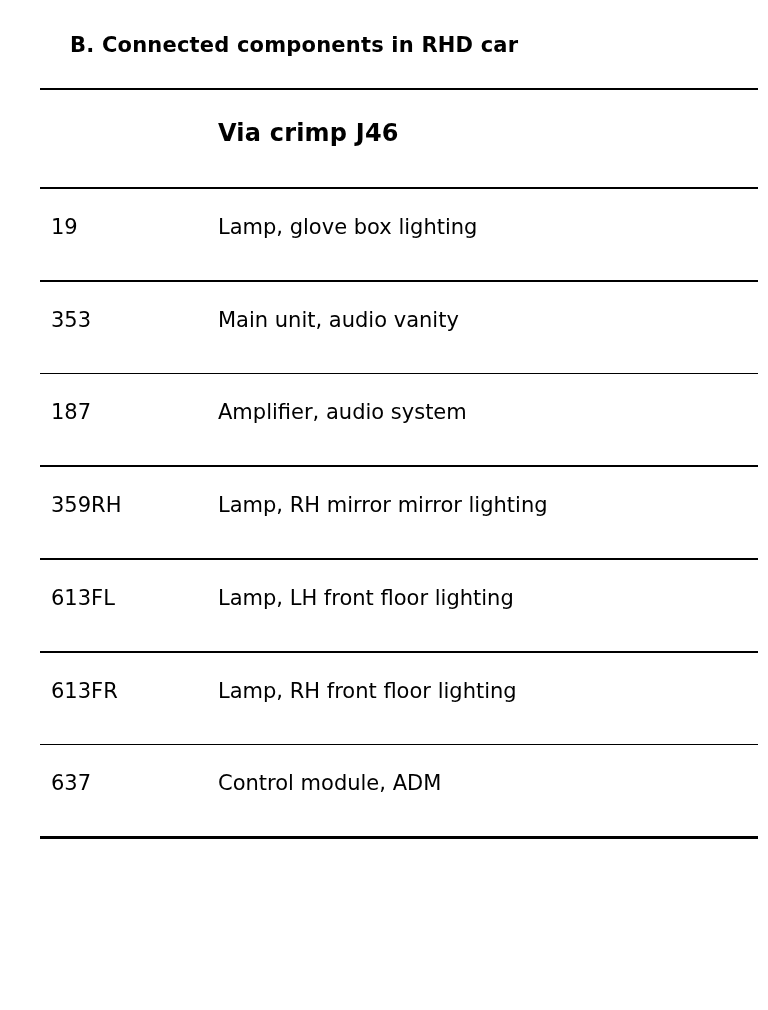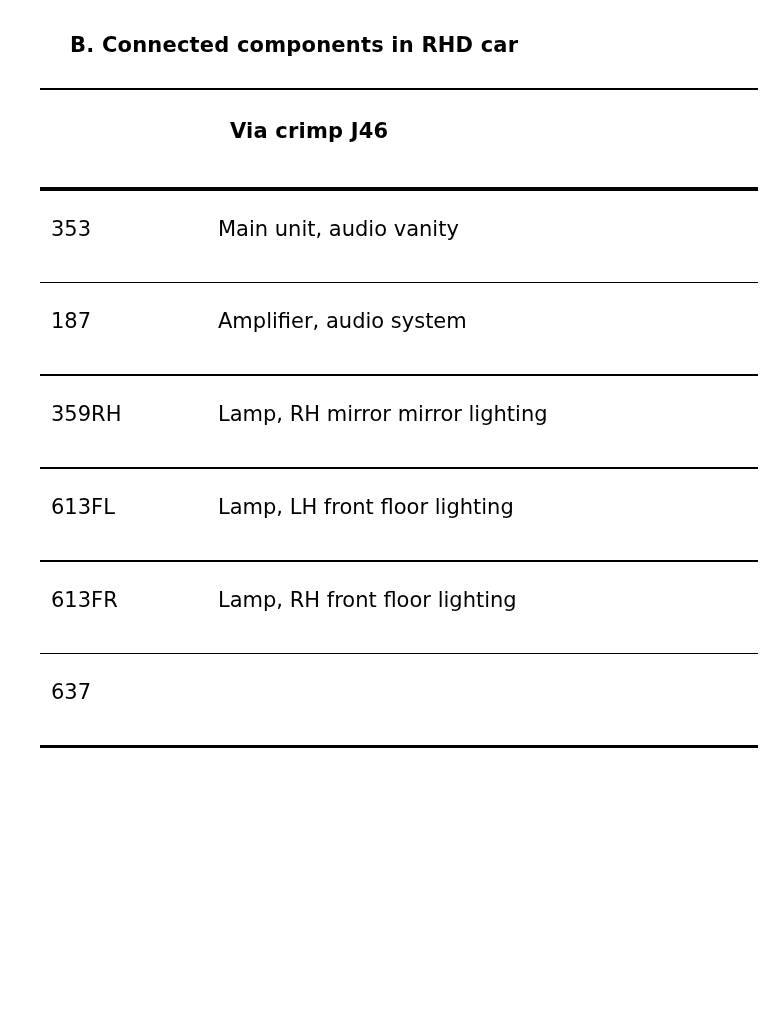--- a/index.html
+++ b/index.html
@@ -65,23 +65,22 @@
     box-sizing: border-box;
     font-size: 21px;
   }
   .col-desc {
     flex: 1 1 auto;
     padding-left: 0px;
     font-size: 21px;
   }
   .header-row .col-desc {
     font-weight: bold;
-    font-size: 21px;
+    font-size: 24px;
     letter-spacing: 0.2px;
-    margin-left: 12px;
   }
   .header-row .col-code {
     font-weight: bold;
   }
 </style>
 </head>
 <body>
 
 <div class="page">
 
@@ -91,20 +90,24 @@
 
     <div class="rule"></div>
 
     <div class="row header-row">
       <div class="col-code"></div>
       <div class="col-desc">Via crimp J46</div>
     </div>
 
     <div class="rule"></div>
 
+    <div class="row body-row">
+      <div class="col-code">19</div>
+      <div class="col-desc">Lamp, glove box lighting</div>
+    </div>
     <div class="rule thin"></div>
 
     <div class="row body-row">
       <div class="col-code">353</div>
       <div class="col-desc">Main unit, audio vanity</div>
     </div>
     <div class="rule thin"></div>
 
     <div class="row body-row">
       <div class="col-code">187</div>
@@ -125,19 +128,20 @@
     <div class="rule thin"></div>
 
     <div class="row body-row">
       <div class="col-code">613FR</div>
       <div class="col-desc">Lamp, RH front floor lighting</div>
     </div>
     <div class="rule thin"></div>
 
     <div class="row body-row">
       <div class="col-code">637</div>
+      <div class="col-desc">Control module, ADM</div>
     </div>
     <div class="rule thin"></div>
 
     <div class="rule thin"></div>
 
   </div>
 </div>
 
 </body></html>

